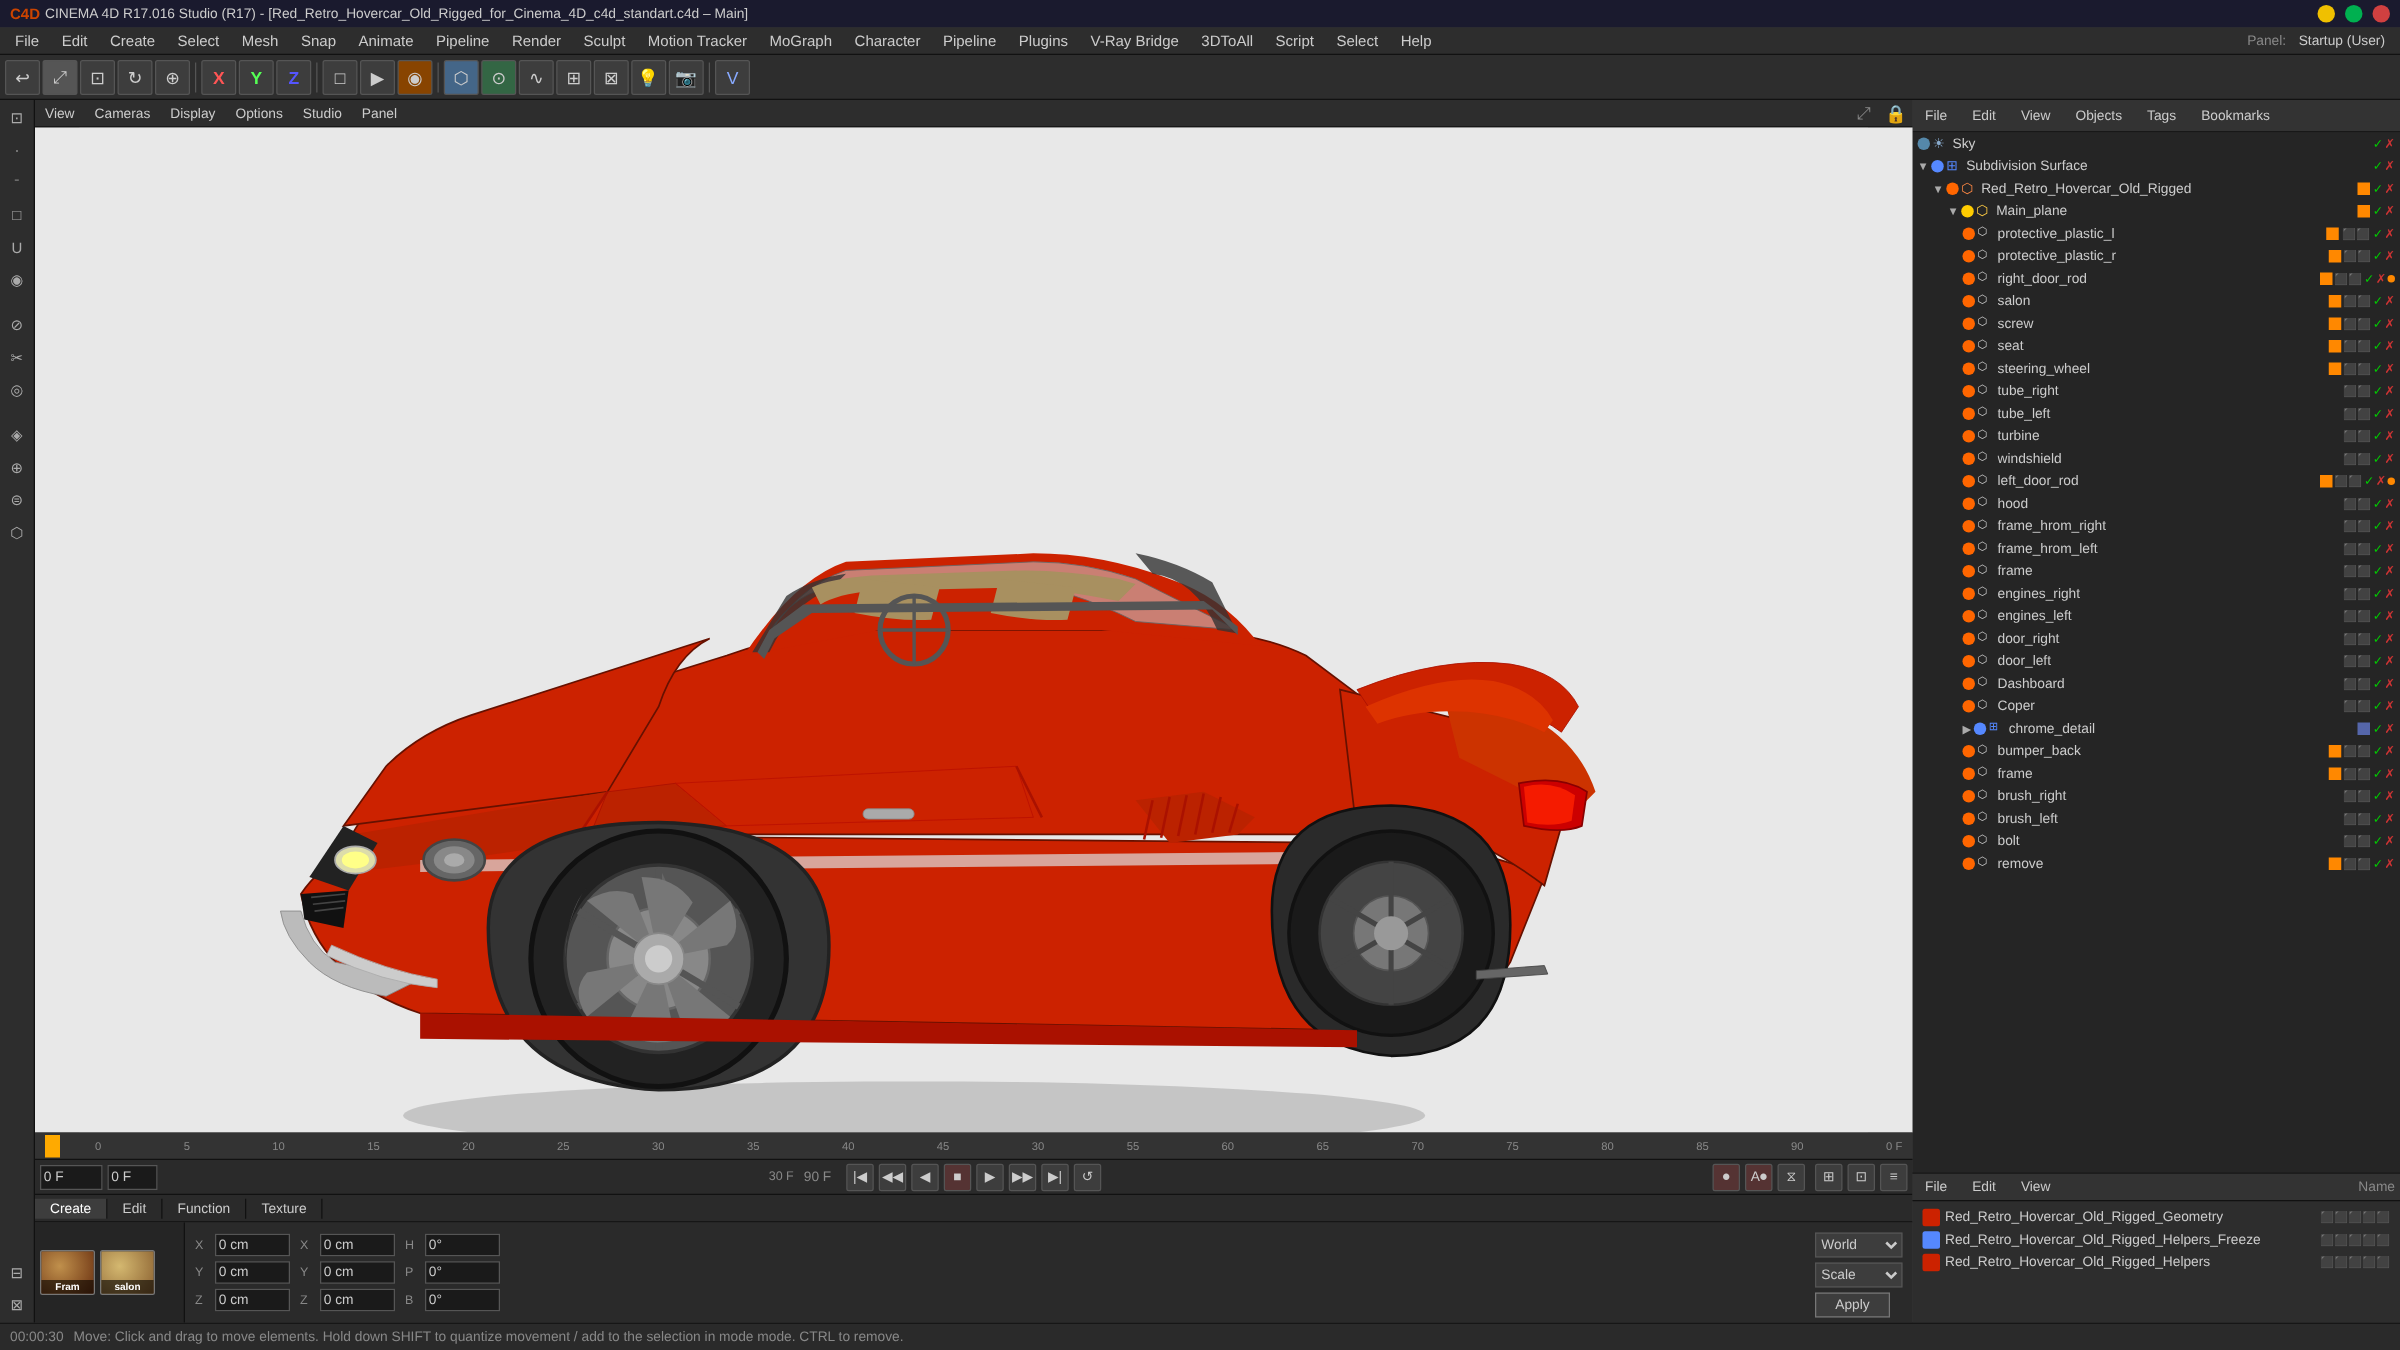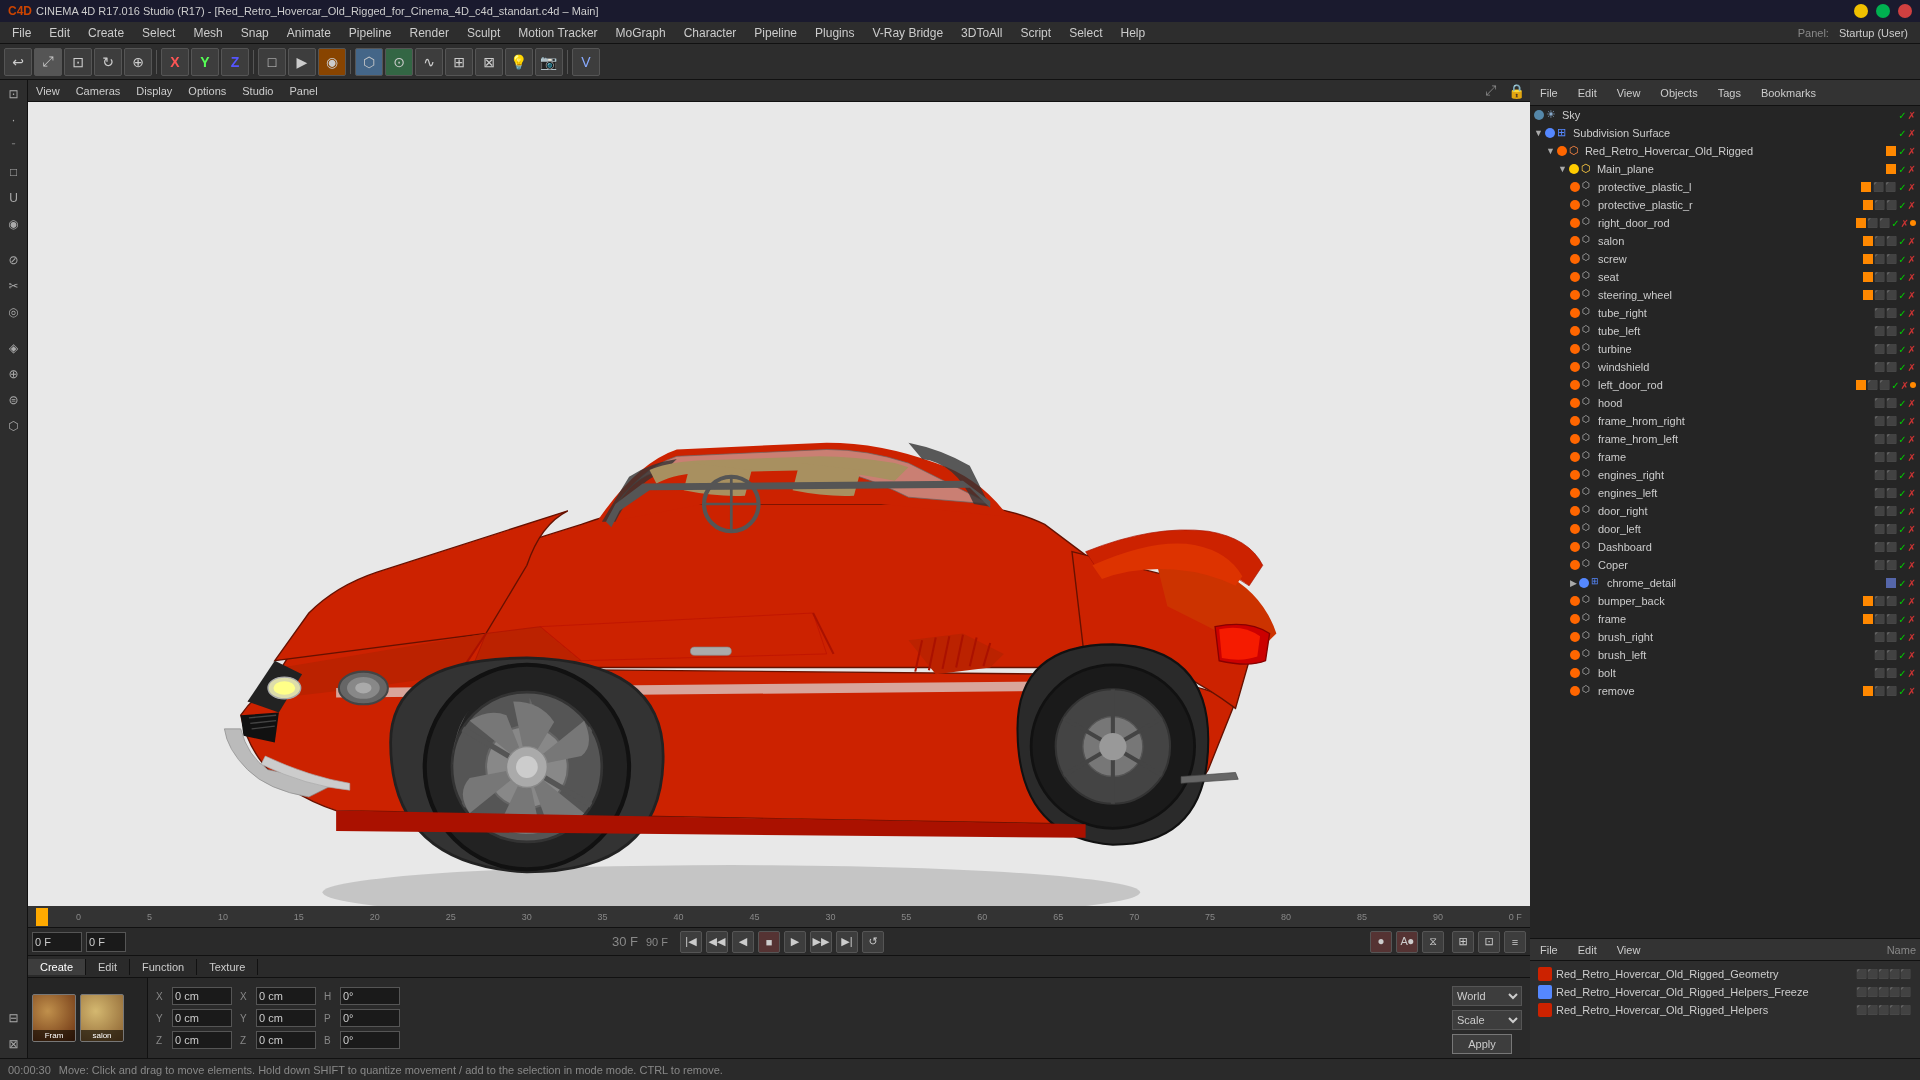--- a/index.html
+++ b/index.html
@@ -221,27 +221,28 @@
     #material-previews {
       width: 120px;
       background: #252525;
       display: flex;
       align-items: center;
       padding: 4px;
       gap: 4px;
       border-right: 1px solid #111;
     }
     .mat-thumb {
-      width: 44px; height: 48px;
+      width: 44px; height: 36px;
       background: #555;
       border: 1px solid #777;
       border-radius: 2px;
       cursor: pointer;
       position: relative;
       overflow: hidden;
+      font-weight: bold;
     }
     .mat-thumb-label {
       position: absolute;
       bottom: 0; left: 0; right: 0;
       background: rgba(0,0,0,0.6);
       font-size: 8px;
       color: #fff;
       text-align: center;
       padding: 1px 0;
     }
@@ -623,21 +624,21 @@
           <span style="font-size:9px;color:#888;">90</span>
           <span style="font-size:9px;color:#888;">0 F</span>
         </div>
       </div>
     </div>
 
     <div id="timeline-controls">
       <input class="tc-input" type="text" value="0 F" style="">
       <input class="tc-input" type="text" value="0 F" style="width: 40px;">
       <div style="flex:1;"></div>
-      <span style="font-size:13px;color:#888;margin-right:4px;">30 F</span>
+      <span style="font-size:10px;color:#888;margin-right:4px;">30 F</span>
       <span style="font-size:11px;color:#888;margin-right:8px;">90 F</span>
 
       <div class="tc-btn">|◀</div>
       <div class="tc-btn">◀◀</div>
       <div class="tc-btn">◀</div>
       <div class="tc-btn" style="background:#553333;">■</div>
       <div class="tc-btn">▶</div>
       <div class="tc-btn">▶▶</div>
       <div class="tc-btn">▶|</div>
       <div class="tc-btn">↺</div>

